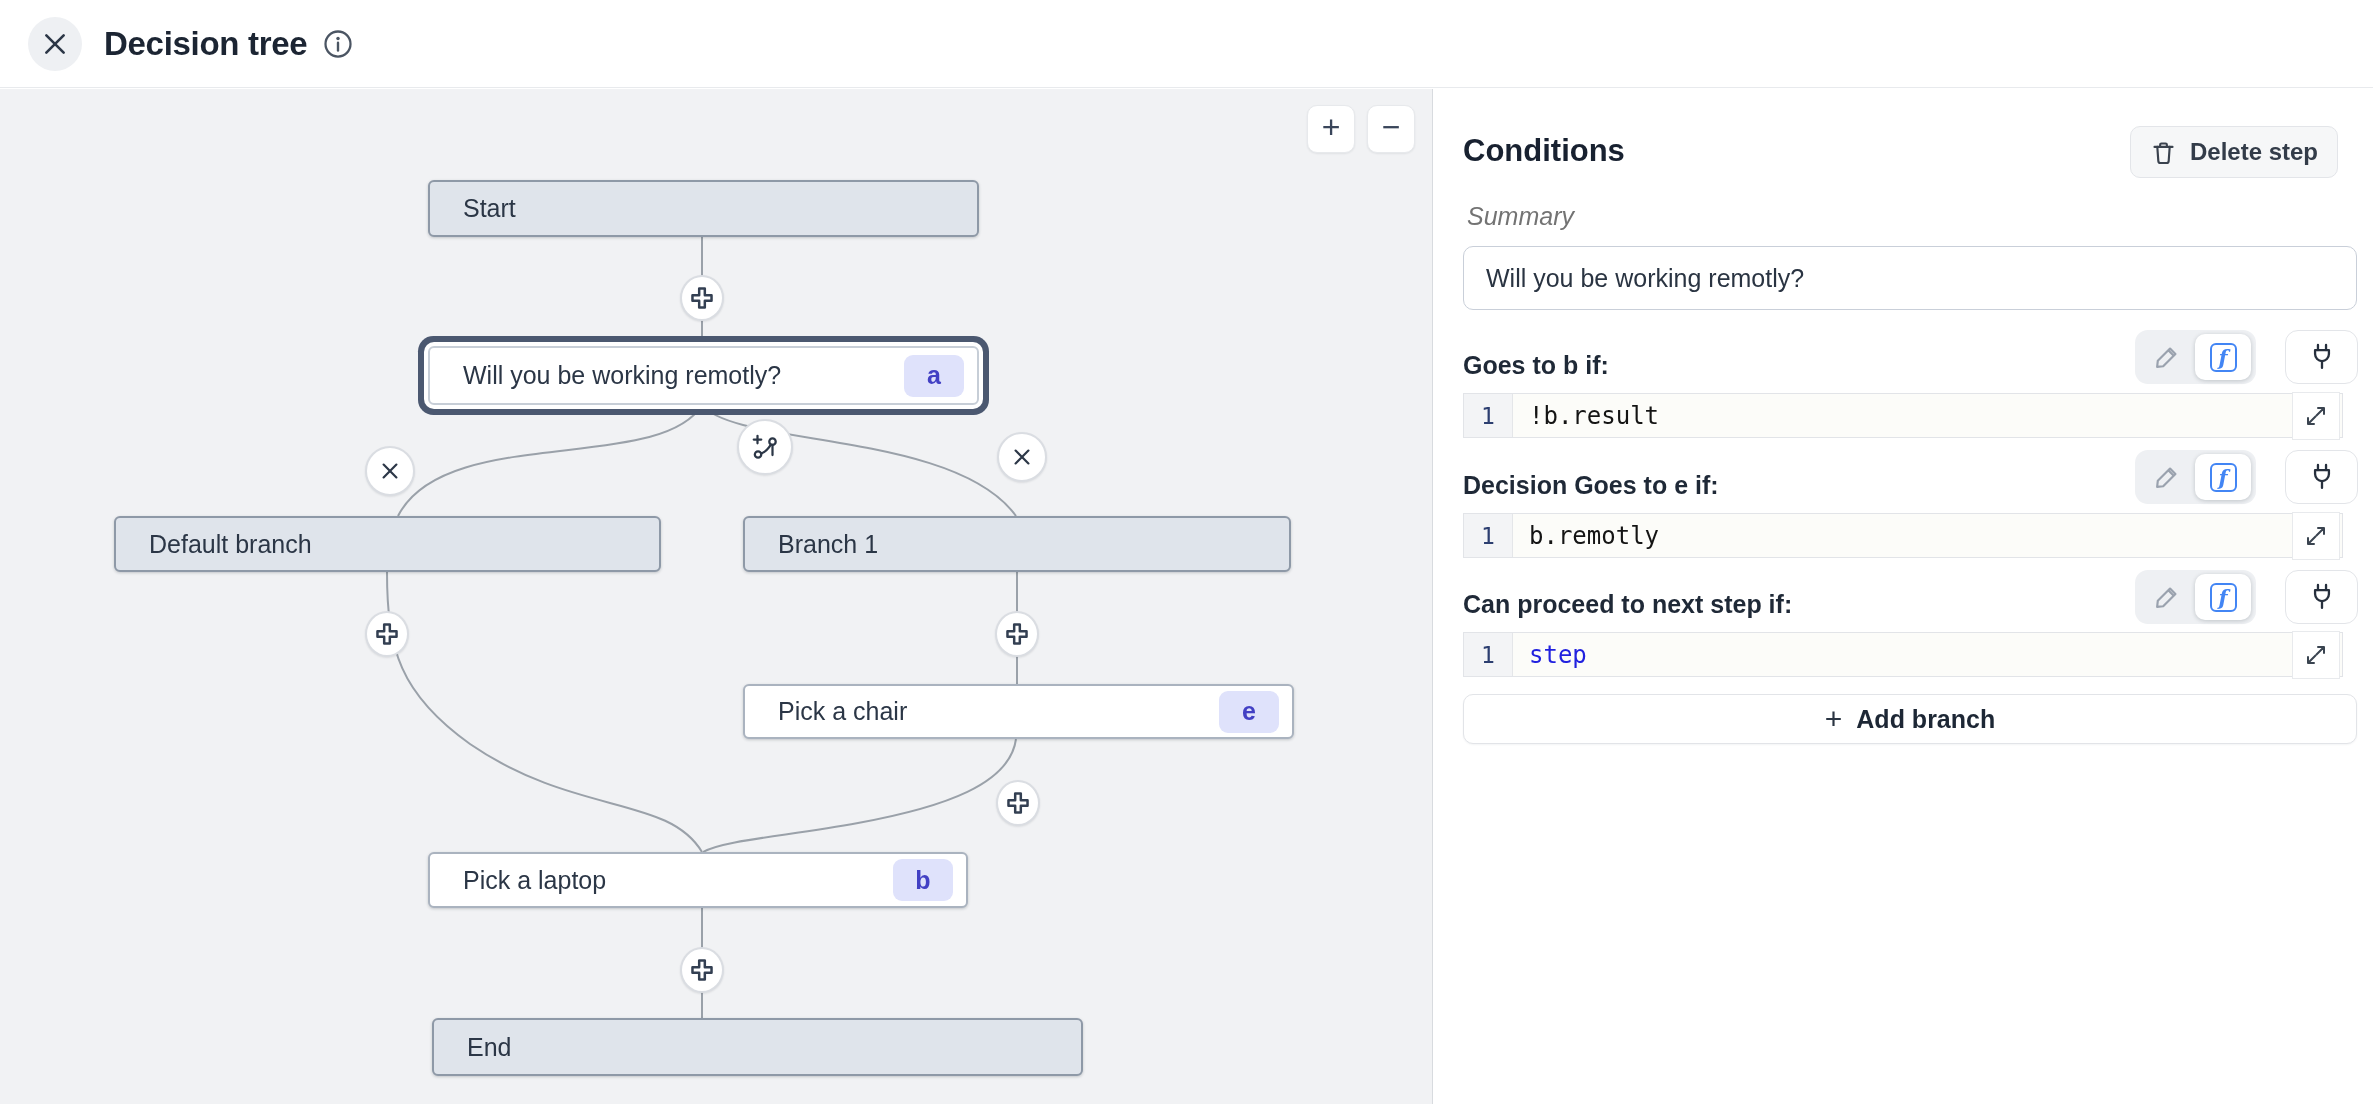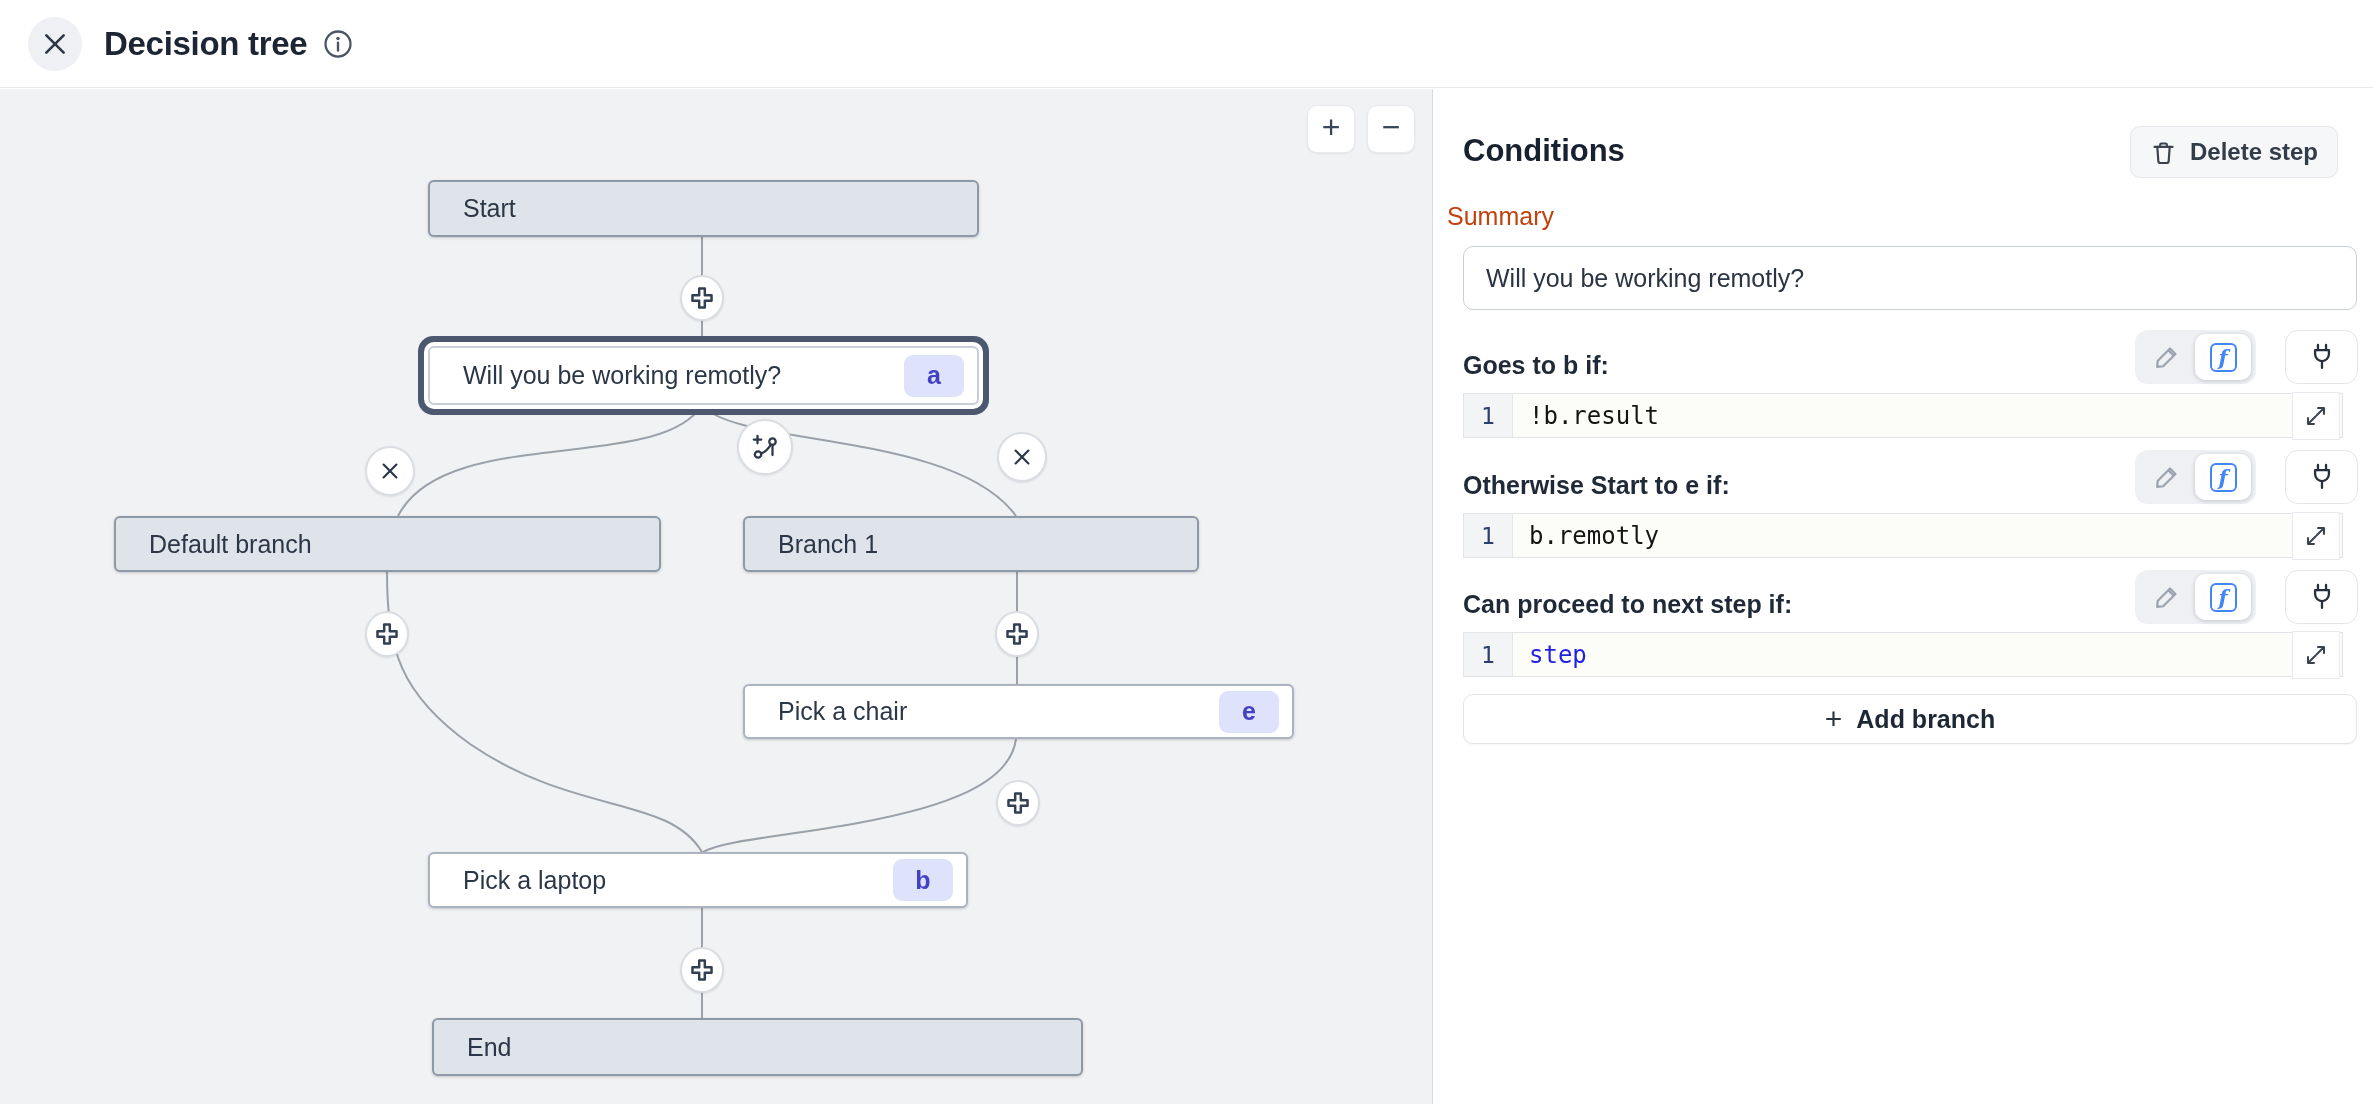--- a/index.html
+++ b/index.html
@@ -42,21 +42,21 @@
     font-size:32px; font-weight:500; color:#39455a; display:flex; align-items:center; justify-content:center;
     cursor:pointer; box-shadow:0 1px 2px rgba(27,39,51,0.08); padding-bottom:4px; }
 
   
   .panel { position:absolute; left:1433px; top:89px; width:940px; height:1015px; background:#fff; }
   .panel-title { position:absolute; left:30px; top:44px; font-size:31px; font-weight:bold; color:#182130; }
   .delete-btn { position:absolute; left:697px; top:37px; width:208px; height:52px;
     background:#f6f7f8; border:1px solid #e3e5e9; border-radius:10px; cursor:pointer;
     display:flex; align-items:center; justify-content:center; gap:13px;
     font-family:"Liberation Sans",sans-serif; font-size:24px; font-weight:bold; color:#333c49; }
-  .summary-label { position:absolute; left:14px; top:113px; font-size:25px; color:#c2410c; }
+  .summary-label { position:absolute; left:34px; top:113px; font-size:25px; color:#737373;font-style:italic; }
   .summary-input { position:absolute; left:30px; top:157px; width:894px; height:64px;
     border:1.5px solid #c9cfd9; border-radius:10px; background:#fff; padding:0 22px;
     font-family:"Liberation Sans",sans-serif; font-size:25px; color:#2a3442; }
 
   .sect-label { position:absolute; left:30px; font-size:25px; font-weight:bold; color:#1f2937; }
   .sect-ctrls { position:absolute; display:flex; gap:29px; left:702px; }
   .seg { width:121px; height:54px; background:#eef0f3; border-radius:13px;
     display:flex; align-items:center; padding:0 4px; }
   .seg-opt { border:none; background:transparent; width:56px; height:46px; border-radius:10px;
     display:flex; align-items:center; justify-content:center; cursor:pointer; }
@@ -127,21 +127,21 @@
 
     <div class="node node-white selected" style="left:428px;top:257px;width:551px;height:59px">
       <span class="node-label">Will you be working remotly?</span>
       <span class="badge">a</span>
     </div>
 
     <div class="node node-gray" style="left:114px;top:427px;width:547px;height:56px">
       <span class="node-label">Default branch</span>
     </div>
 
-    <div class="node node-gray" style="left:743px;top:427px;width:456px;height:56px">
+    <div class="node node-gray" style="left:743px;top:427px;width:548px;height:56px">
       <span class="node-label">Branch 1</span>
     </div>
 
     <div class="node node-white" style="left:743px;top:595px;width:551px;height:55px">
       <span class="node-label">Pick a chair</span>
       <span class="badge">e</span>
     </div>
 
     <div class="node node-white" style="left:428px;top:763px;width:540px;height:56px">
       <span class="node-label">Pick a laptop</span>
@@ -254,21 +254,21 @@
       <button class="expand-btn">
         <svg width="24" height="24" viewBox="0 0 24 24">
           <g stroke="#3a4450" stroke-width="2" fill="none" stroke-linecap="round" stroke-linejoin="round">
             <path d="M14 4 h6 v6 M20 4 l-7.5 7.5"></path>
             <path d="M10 20 H4 v-6 M4 20 l7.5 -7.5"></path>
           </g>
         </svg>
       </button>
     </div>
 
-    <div class="sect-label" style="top:382px">Otherwise Start to e if:</div>
+    <div class="sect-label" style="top:382px">Decision Goes to e if:</div>
     <div class="sect-ctrls" style="top:361px">
       <div class="seg">
         <button class="seg-opt">
           <svg width="26" height="26" viewBox="0 0 24 24">
             <path d="M14.8 4.2 l5 5 L8.5 20.5 l-5.6 0.6 0.6 -5.6 z M13.2 5.8 l5 5" stroke="#9aa2ae" stroke-width="2" fill="none" stroke-linejoin="round"></path>
           </svg>
         </button>
         <button class="seg-opt active">
           <span class="fx-box">f</span>
         </button>

